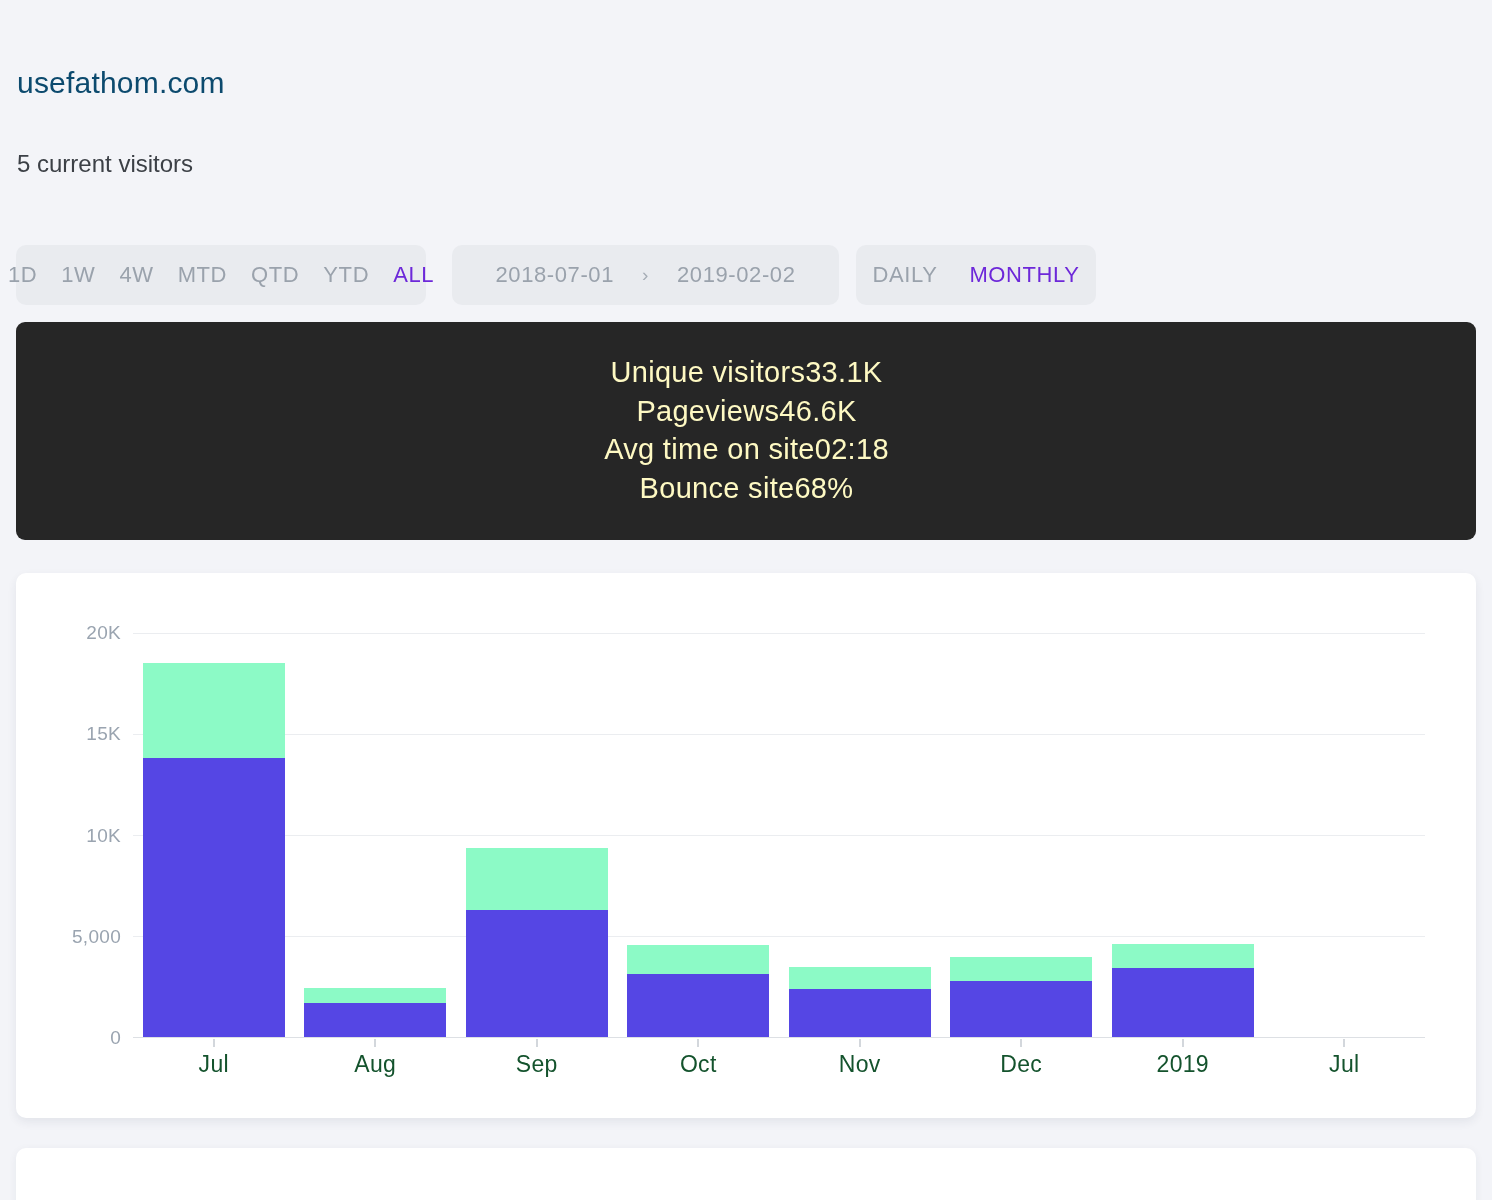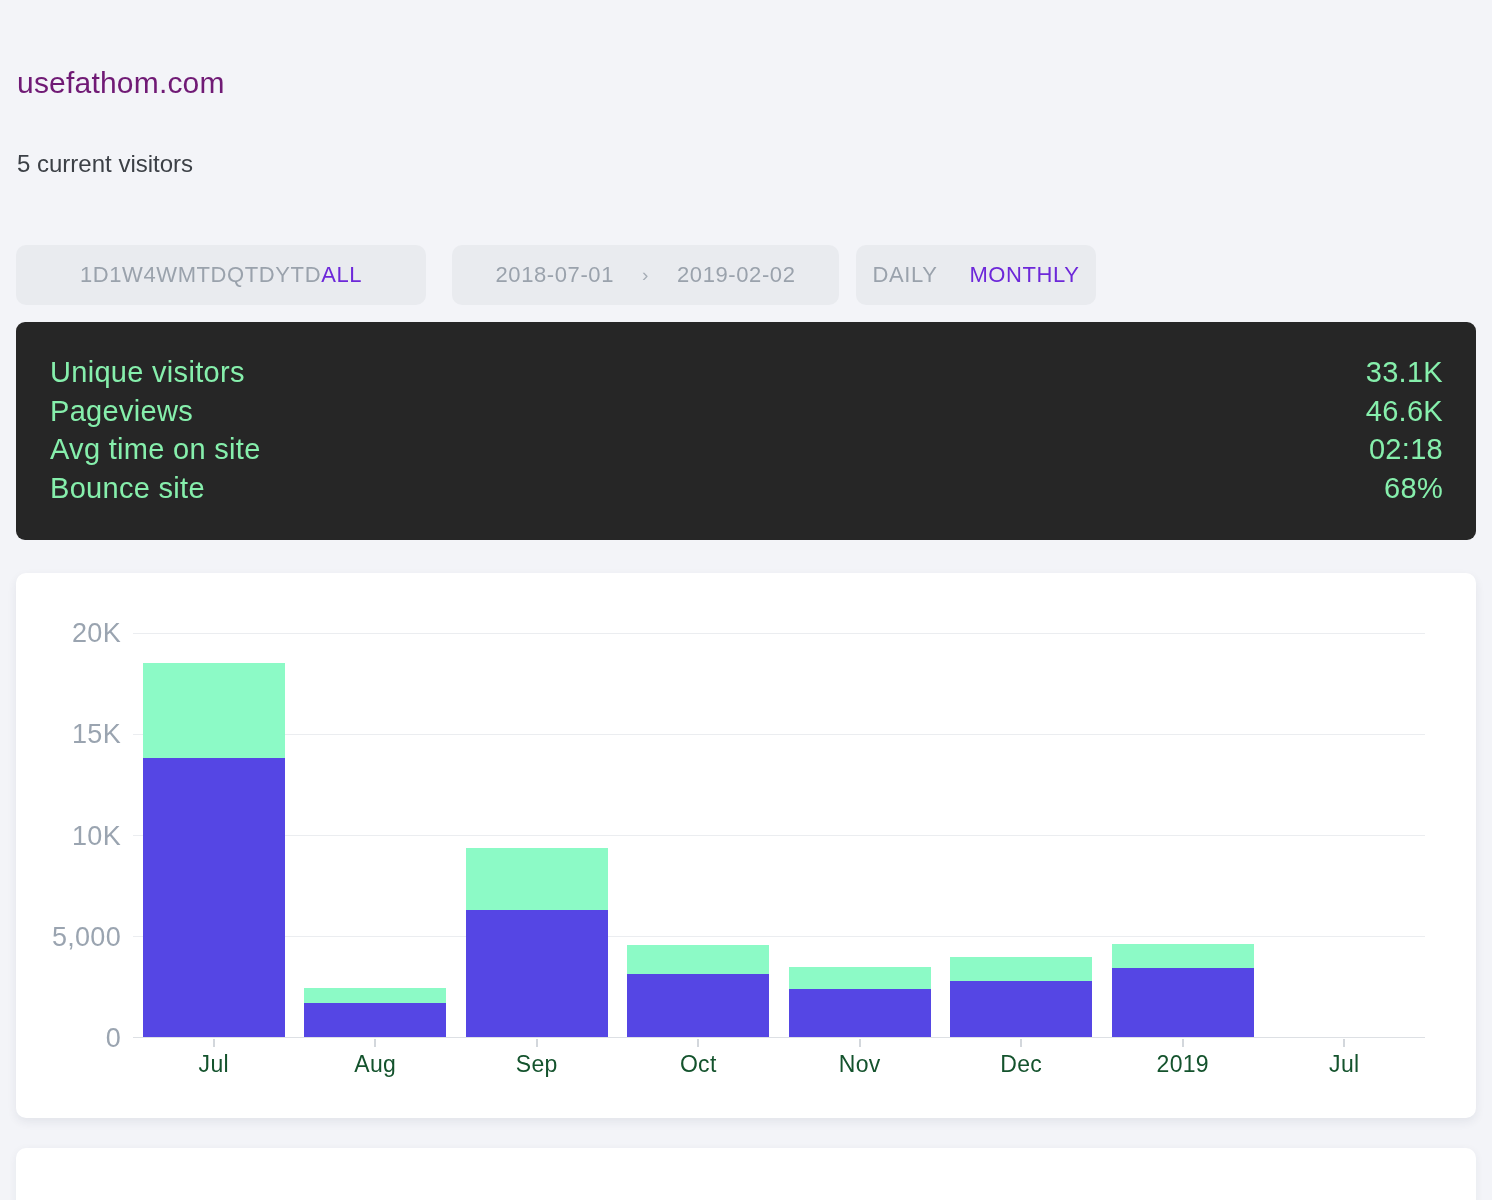--- a/index.html
+++ b/index.html
@@ -8,64 +8,64 @@
     background:#f3f4f8;
     font-family:"Liberation Sans", sans-serif;
     position:relative;
     overflow:hidden;
   }
   .page { position:relative; width:1492px; height:1200px; }
 
   
   .site-title {
     position:absolute; left:17px; top:66px;
-    font-size:30px; color:#701a75; text-decoration:none; font-weight:400;
+    font-size:30px; color:#0c4a6e; text-decoration:none; font-weight:400;
     letter-spacing:0.2px;
   }
   .subtitle {
     position:absolute; left:17px; top:134px;
     font-size:24px; color:#3c4046;margin-top:16px;
   }
 
   
   .controls { position:absolute; left:16px; top:245px; display:flex; gap:16px; }
   .ctrl-group {
     background:#e9ebef; border-radius:10px; height:60px;
     display:flex; align-items:center; justify-content:center;
     color:#9aa2ac; font-size:22px; letter-spacing:0.6px;
   }
-  .ctrl-group.ranges { width:410px; }
+  .ctrl-group.ranges { width:410px; gap:24px; }
   .ctrl-group.dates  { width:387px; gap:28px; margin-left:10px;justify-content:center; }
   .ctrl-group.gran   { width:240px; gap:32px; margin-left:1px; }
   .ctrl-item { cursor:pointer; }
   .ctrl-item.active { color:#6d28d9; }
   .date-sep { font-size:19px; color:#a6adb6; }
 
   
   .stats-panel {
     position:absolute; left:16px; top:322px; width:1460px; height:218px;
     background:#262626; border-radius:9px; padding:31px 33px 0 34px;
   }
   .stat-row {
-    display:flex; justify-content:space-between;
-    font-size:29px; line-height:38.5px; color:#86efac;
+    display:flex; justify-content:center;
+    font-size:29px; line-height:38.5px; color:#fef9c3;
     font-weight:400; letter-spacing:0.3px;
   }
 
   
   .chart-card {
     position:absolute; left:16px; top:573px; width:1460px; height:545px;
     background:#ffffff; border-radius:10px;
     box-shadow:0 4px 10px rgba(35,45,75,0.08);
   }
   .plot-wrap { position:absolute; left:0; top:60px; width:100%; height:405px; }
   .y-labels { position:absolute; left:0; top:0; width:105px; height:100%; }
   .y-label {
     position:absolute; right:0; transform:translateY(-50%);
-    font-size:27px; color:#9aa4b0; letter-spacing:0.3px;
+    font-size:19px; color:#9aa4b0; letter-spacing:0.3px;
   }
   .plot {
     position:absolute; left:117px; top:0; width:1292px; height:100%;
     border-bottom:1px solid #dde0e4;
   }
   .gridline { position:absolute; left:0; width:100%; height:1px; background:#ebedf0; }
   .bars { position:absolute; left:0; top:0; width:100%; height:100%; display:flex; }
   .slot { flex:1; display:flex; justify-content:center; align-items:flex-end; height:100%; }
   .bar { width:142px; display:flex; flex-direction:column; justify-content:flex-end; height:100%; }
   .seg { width:100%; }

